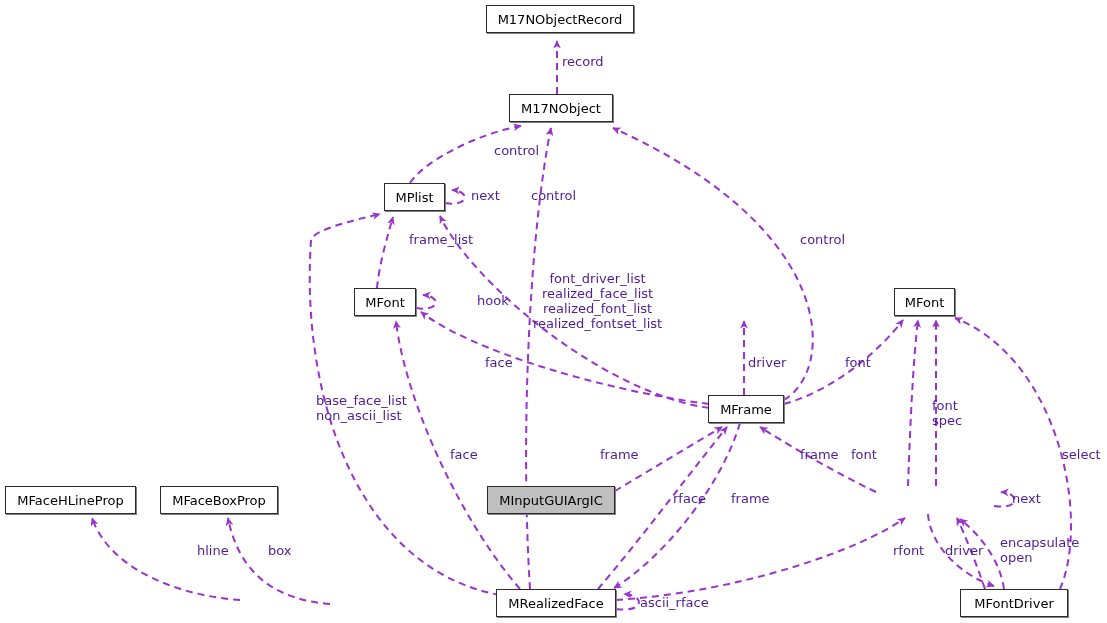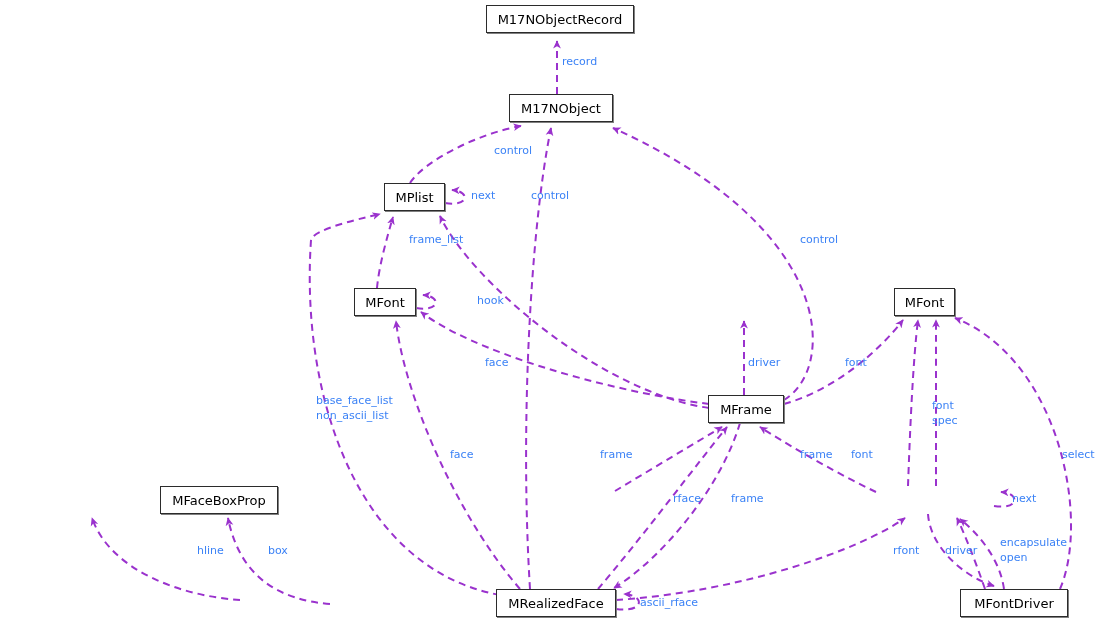--- a/index.html
+++ b/index.html
@@ -23,22 +23,22 @@
     display:flex;
     align-items:center;
     justify-content:center;
     white-space:nowrap;
     z-index:5;
     box-shadow:1px 1px 0 0 #808080;
   }
   .node.highlight{background:#bfbfbf;}
   .edge-label{
     position:absolute;
-    font-size:11px;
-    color:#3b82f6;
+    font-size:13px;
+    color:#4c1d95;
     white-space:pre;
     line-height:15px;
     z-index:4;
     background:transparent;
   }
   .edge-label.center{text-align:center;}
 </style>
 </head>
 <body>
 
@@ -121,37 +121,47 @@
   </div>
   <div class="node" style="left:354px;top:288px;width:62px;height:28px;">
     <span>MFont</span>
   </div>
   <div class="node" style="left:894px;top:288px;width:61px;height:28px;">
     <span>MFont</span>
   </div>
   <div class="node" style="left:708px;top:395px;width:76px;height:28px;">
     <span>MFrame</span>
   </div>
+  <div class="node" style="left:5px;top:486px;width:131px;height:28px;">
+    <span>MFaceHLineProp</span>
+  </div>
   <div class="node" style="left:160px;top:486px;width:118px;height:28px;">
     <span>MFaceBoxProp</span>
+  </div>
+  <div class="node highlight" style="left:487px;top:486px;width:128px;height:28px;">
+    <span>MInputGUIArgIC</span>
   </div>
   <div class="node" style="left:496px;top:589px;width:120px;height:28px;">
     <span>MRealizedFace</span>
   </div>
   <div class="node" style="left:960px;top:589px;width:108px;height:28px;">
     <span>MFontDriver</span>
   </div>
 
   <div class="edge-label" style="left:562px;top:54px;">record</div>
   <div class="edge-label" style="left:494px;top:143px;">control</div>
   <div class="edge-label" style="left:531px;top:188px;">control</div>
   <div class="edge-label" style="left:800px;top:232px;">control</div>
   <div class="edge-label" style="left:471px;top:188px;">next</div>
   <div class="edge-label" style="left:409px;top:232px;">frame_list</div>
   <div class="edge-label" style="left:443px;top:293px;margin-left:34px;">hook</div>
+  <div class="edge-label center" style="left:533px;top:271px;">font_driver_list
+realized_face_list
+realized_font_list
+realized_fontset_list</div>
   <div class="edge-label" style="left:748px;top:355px;">driver</div>
   <div class="edge-label" style="left:845px;top:355px;">font</div>
   <div class="edge-label" style="left:485px;top:355px;">face</div>
   <div class="edge-label" style="left:316px;top:393px;">base_face_list
 non_ascii_list</div>
   <div class="edge-label" style="left:932px;top:398px;">font
 spec</div>
   <div class="edge-label" style="left:450px;top:447px;">face</div>
   <div class="edge-label" style="left:600px;top:447px;">frame</div>
   <div class="edge-label" style="left:800px;top:447px;">frame</div>

